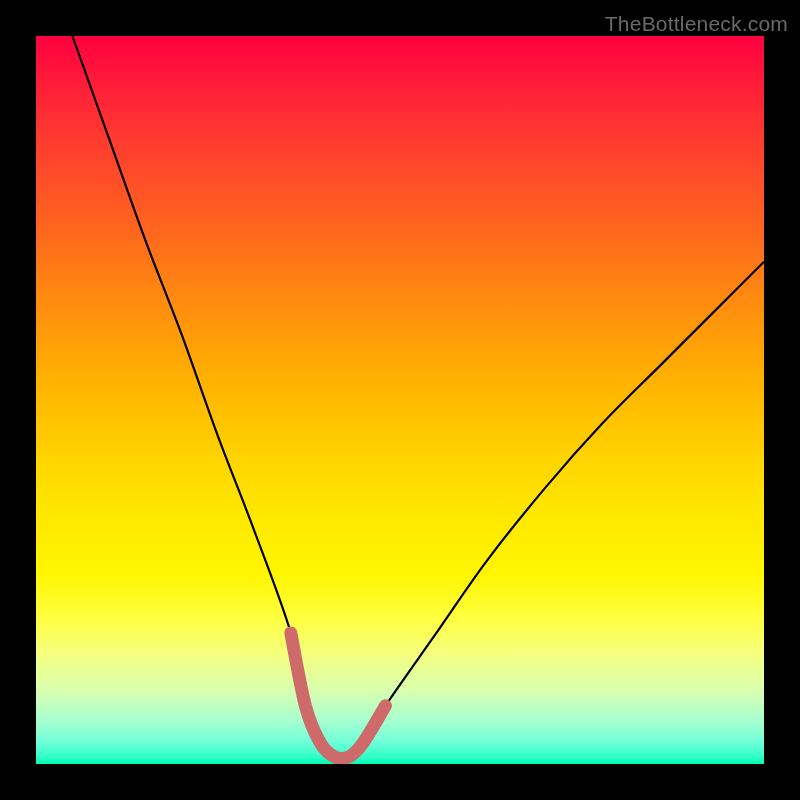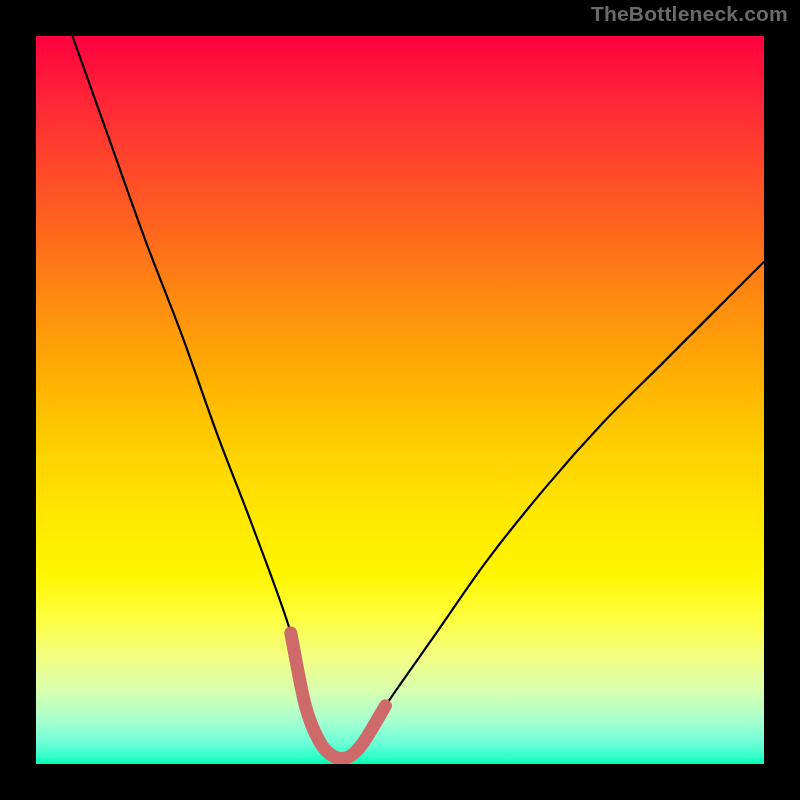--- a/index.html
+++ b/index.html
@@ -44,25 +44,25 @@
       #f4ff80 85%,
       #d8ffb0 90%,
       #a8ffd0 94%,
       #70ffd8 97%,
       #30ffc8 99%,
       #00ffb0 100%
     );
   }
   .watermark {
     position: absolute;
-    top: 2px;
+    top: 12px;
     right: 12px;
     color: #6a6a6a;
     font-size: 21px;
-    font-weight: 700;
+    font-weight: 400;
     letter-spacing: 0.2px;
   }
   svg.curve {
     position: absolute;
     inset: 0;
     width: 728px;
     height: 728px;
   }
 </style>
 </head>

